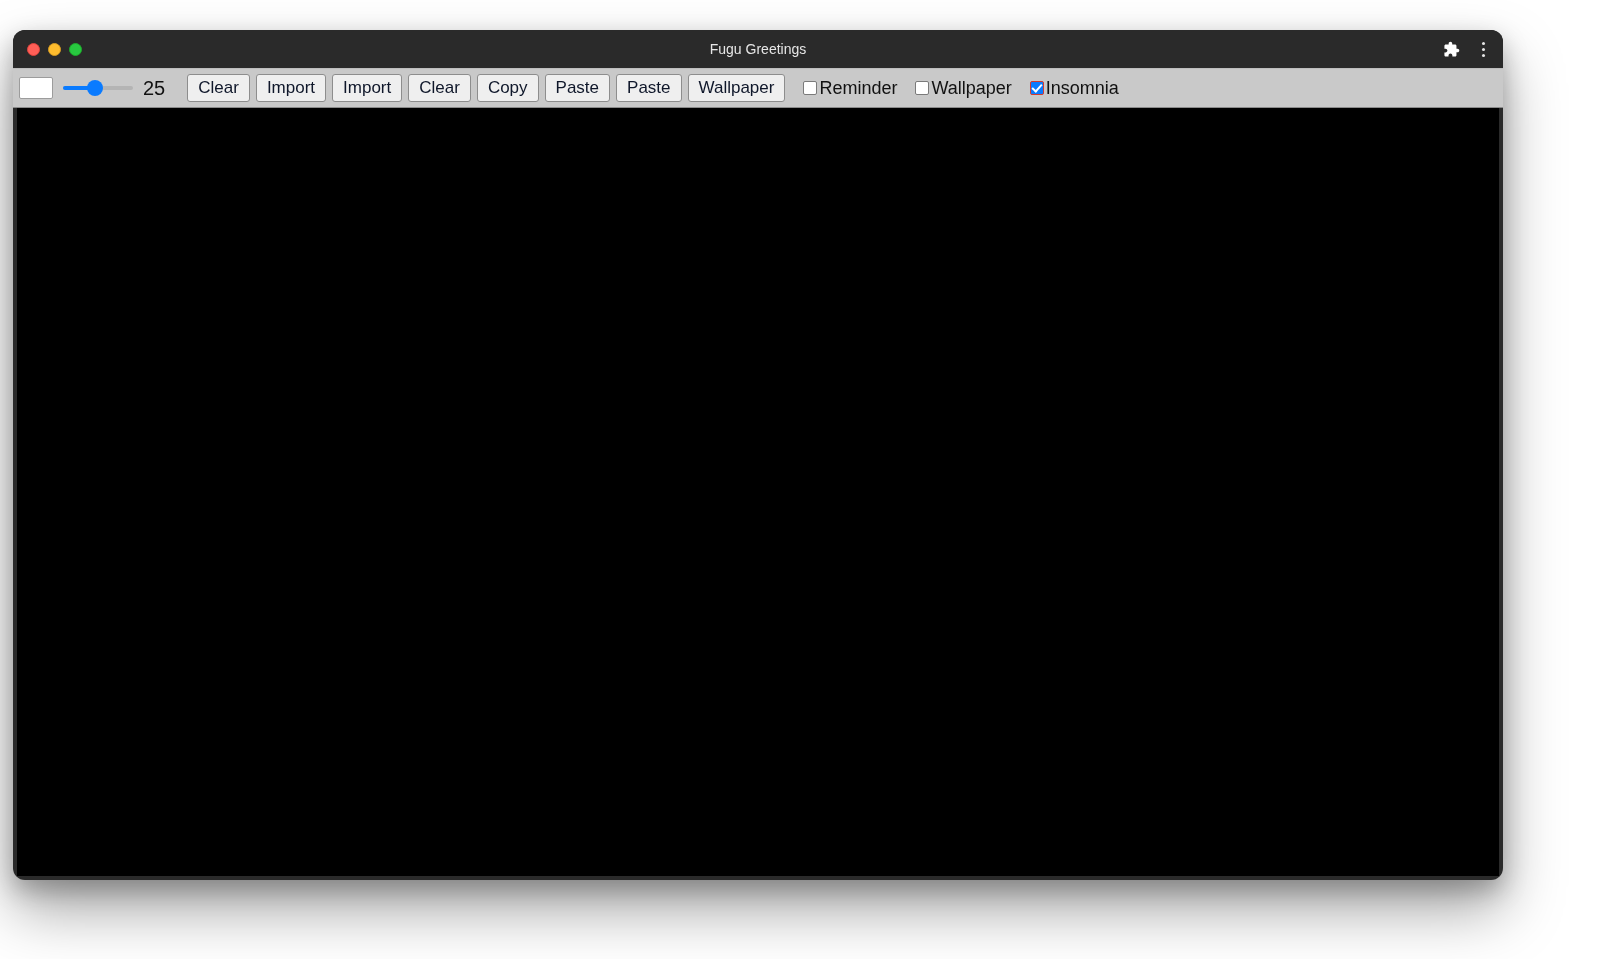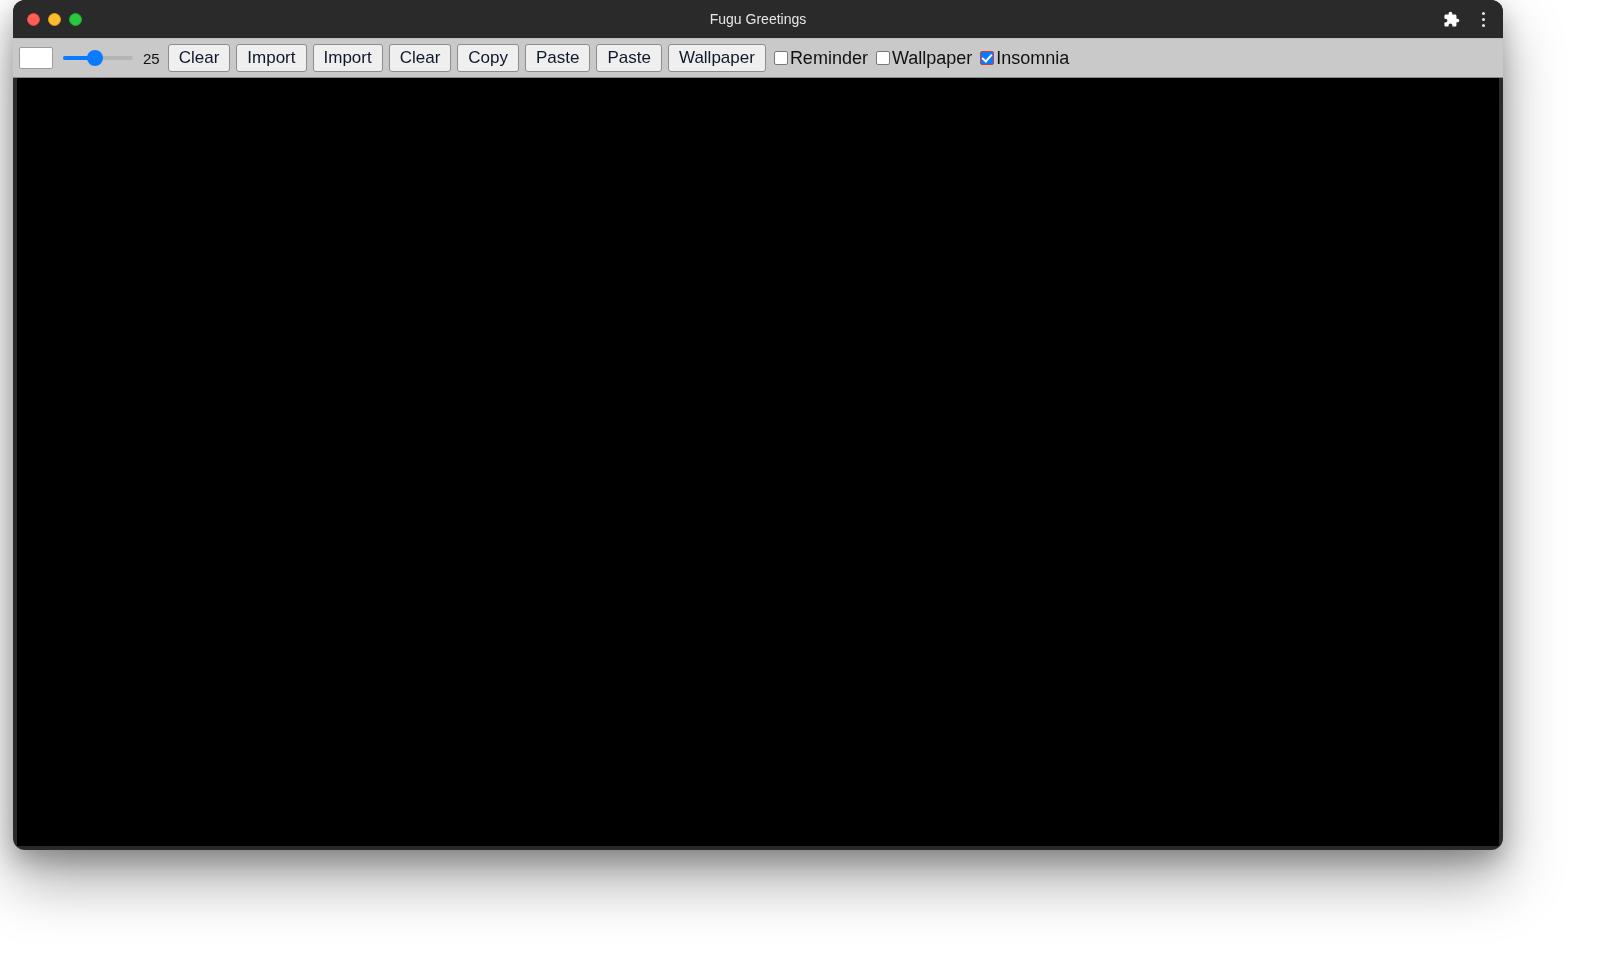--- a/index.html
+++ b/index.html
@@ -9,20 +9,21 @@
     background: #ffffff;
     font-family: -apple-system, BlinkMacSystemFont, "Segoe UI", Arial, sans-serif;
     overflow: hidden;
   }
   .backdrop {
     width: 1516px;
     height: 959px;
     display: flex;
     align-items: flex-start;
     justify-content: center;
+    padding-top: 30px;
   }
   .window {
     width: 1490px;
     height: 850px;
     background: #2a2a2a;
     border-radius: 12px;
     box-shadow: 0 30px 60px rgba(0,0,0,0.35), 0 10px 25px rgba(0,0,0,0.25);
     display: flex;
     flex-direction: column;
     overflow: hidden;
@@ -117,40 +118,40 @@
   }
   .slider .thumb {
     position: absolute;
     width: 16px; height: 16px;
     background: #0a7bff;
     border-radius: 50%;
     left: calc(46% - 8px);
     top: 1px;
   }
   .value {
-    font-size: 15px;
+    font-size: 20px;
     color: #111;
-    margin-right: 2px;
+    margin-right: 16px;
     margin-left: 2px;
   }
   .btn {
     background: #efefef;
     border: 1px solid #8d8d8d;
     border-radius: 3px;
     padding: 3px 10px;
     font-size: 17px;
     color: #0f172a;
     cursor: pointer;
     font-family: inherit;
   }
   .chk-wrap {
     display: flex;
     align-items: center;
     gap: 2px;
-    margin-left: 2px;
+    margin-left: 12px;
     text-align: center;
   }
   .chk {
     width: 14px; height: 14px;
     border: 1px solid #7a7a7a;
     background: #fff;
     border-radius: 2px;
     position: relative;
     cursor: pointer;
   }

